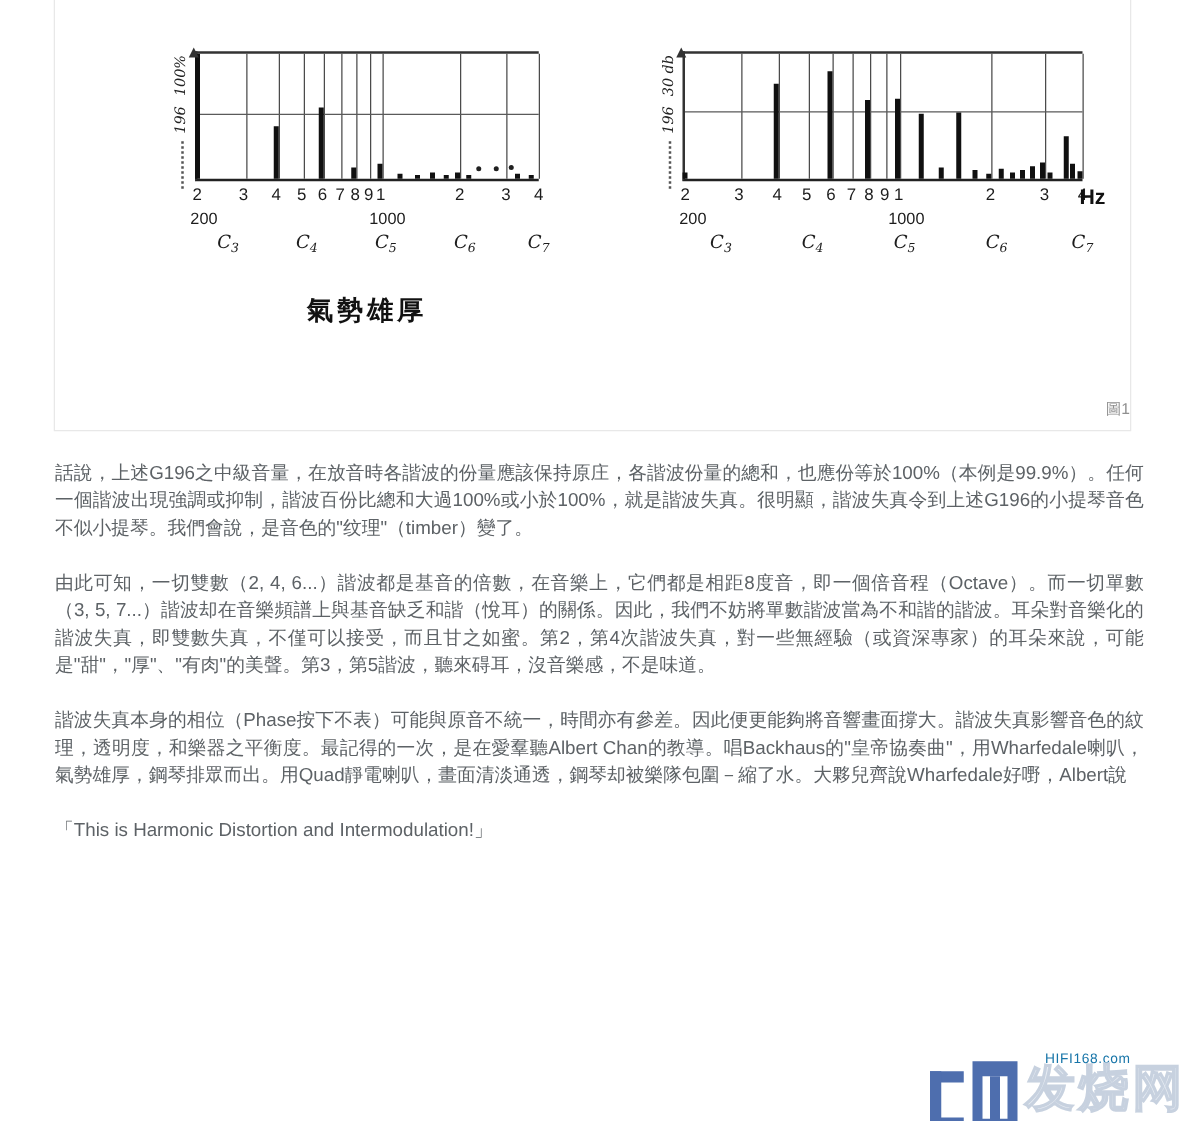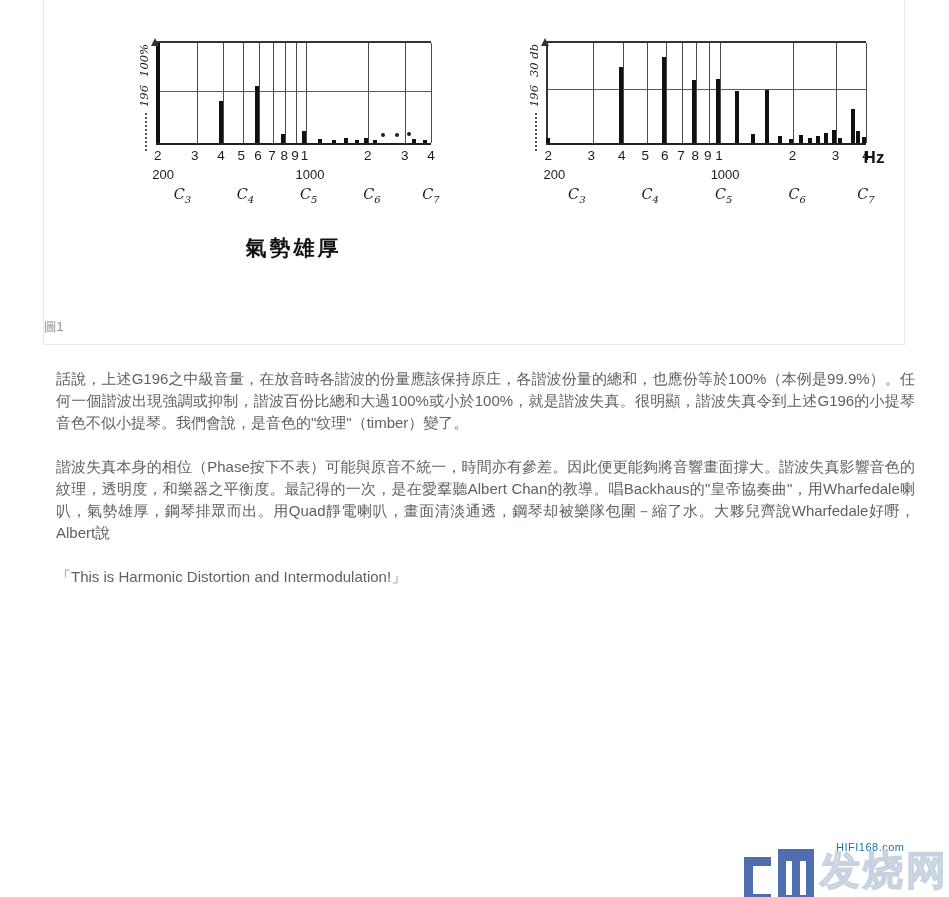--- a/index.html
+++ b/index.html
@@ -27,27 +27,27 @@
           border:4px solid transparent;border-bottom:8px solid #333;}
   .ticksrow{position:relative;height:19px;margin-top:3px;font-size:13.5px;color:#1c1c1c;}
   .ticksrow span,.freqrow span,.octrow span{position:absolute;transform:translateX(-50%);white-space:nowrap;}
   .freqrow{position:relative;height:17px;font-size:13px;color:#1c1c1c;}
   .octrow{position:relative;height:22px;margin-top:2px;font-size:14.5px;font-style:italic;
           font-family:"DejaVu Serif",serif;color:#1c1c1c;}
   .octrow sub{font-size:10px;}
   .hz{position:absolute;font-weight:bold;font-size:17px;color:#111;transform:none;}
   .ctitle{text-align:center;font-weight:bold;font-size:21px;letter-spacing:3px;
           margin-top:26px;color:#111;}
-  .fig-caption{position:absolute;left:0;right:0;bottom:8px;text-align:left;
+  .fig-caption{position:absolute;left:0;right:0;bottom:8px;text-align:right;
                color:#8f8f8f;font-size:12.5px;}
 
   
   .article{position:absolute;left:44px;top:368px;width:871px;
            color:#5d6266;font-size:15px;line-height:22px;text-align:justify;}
-  .article p{margin:0 0 22px 12px;}
+  .article p{margin:0 0 22px 0;}
   .quote-line{margin:0;}
 
   
   .watermark{position:absolute;right:0;bottom:-6px;display:flex;align-items:flex-start;
              gap:2px;opacity:.92;pointer-events:none;}
   .wm-logo{display:flex;gap:7px;align-items:flex-end;padding-top:14px;}
   .wm-g1{width:27px;height:46px;box-sizing:border-box;
          border-left:9px solid #3f62a8;border-bottom:9px solid #3f62a8;border-top:9px solid #3f62a8;}
   .wm-g2{width:36px;height:54px;box-sizing:border-box;position:relative;
          border:8px solid #3f62a8;border-top-width:12px;}
@@ -191,20 +191,21 @@
           <span style="left: 100%;">C<sub>7</sub></span>
         </div>
       </div>
   </div>
   <div class="fig-caption">圖1</div>
 </div>
 
 <div class="article">
   <div id="paragraphs">
       <p>話說，上述G196之中級音量，在放音時各諧波的份量應該保持原庄，各諧波份量的總和，也應份等於100%（本例是99.9%）。任何一個諧波出現強調或抑制，諧波百份比總和大過100%或小於100%，就是諧波失真。很明顯，諧波失真令到上述G196的小提琴音色不似小提琴。我們會說，是音色的"纹理"（timber）變了。</p>
+      <p>由此可知，一切雙數（2, 4, 6...）諧波都是基音的倍數，在音樂上，它們都是相距8度音，即一個倍音程（Octave）。而一切單數（3, 5, 7...）諧波却在音樂頻譜上與基音缺乏和諧（悅耳）的關係。因此，我們不妨將單數諧波當為不和諧的諧波。耳朵對音樂化的諧波失真，即雙數失真，不僅可以接受，而且甘之如蜜。第2，第4次諧波失真，對一些無經驗（或資深專家）的耳朵來說，可能是"甜"，"厚"、"有肉"的美聲。第3，第5諧波，聽來碍耳，沒音樂感，不是味道。</p>
       <p>諧波失真本身的相位（Phase按下不表）可能與原音不統一，時間亦有參差。因此便更能夠將音響畫面撐大。諧波失真影響音色的紋理，透明度，和樂器之平衡度。最記得的一次，是在愛羣聽Albert Chan的教導。唱Backhaus的"皇帝協奏曲"，用Wharfedale喇叭，氣勢雄厚，鋼琴排眾而出。用Quad靜電喇叭，畫面清淡通透，鋼琴却被樂隊包圍－縮了水。大夥兒齊說Wharfedale好嘢，Albert說</p>
     </div>
   <p class="quote-line">「This is Harmonic Distortion and Intermodulation!」</p>
 </div>
 
 <div class="watermark">
   <div class="wm-logo">
     <div class="wm-g1"></div>
     <div class="wm-g2"></div>
   </div>

